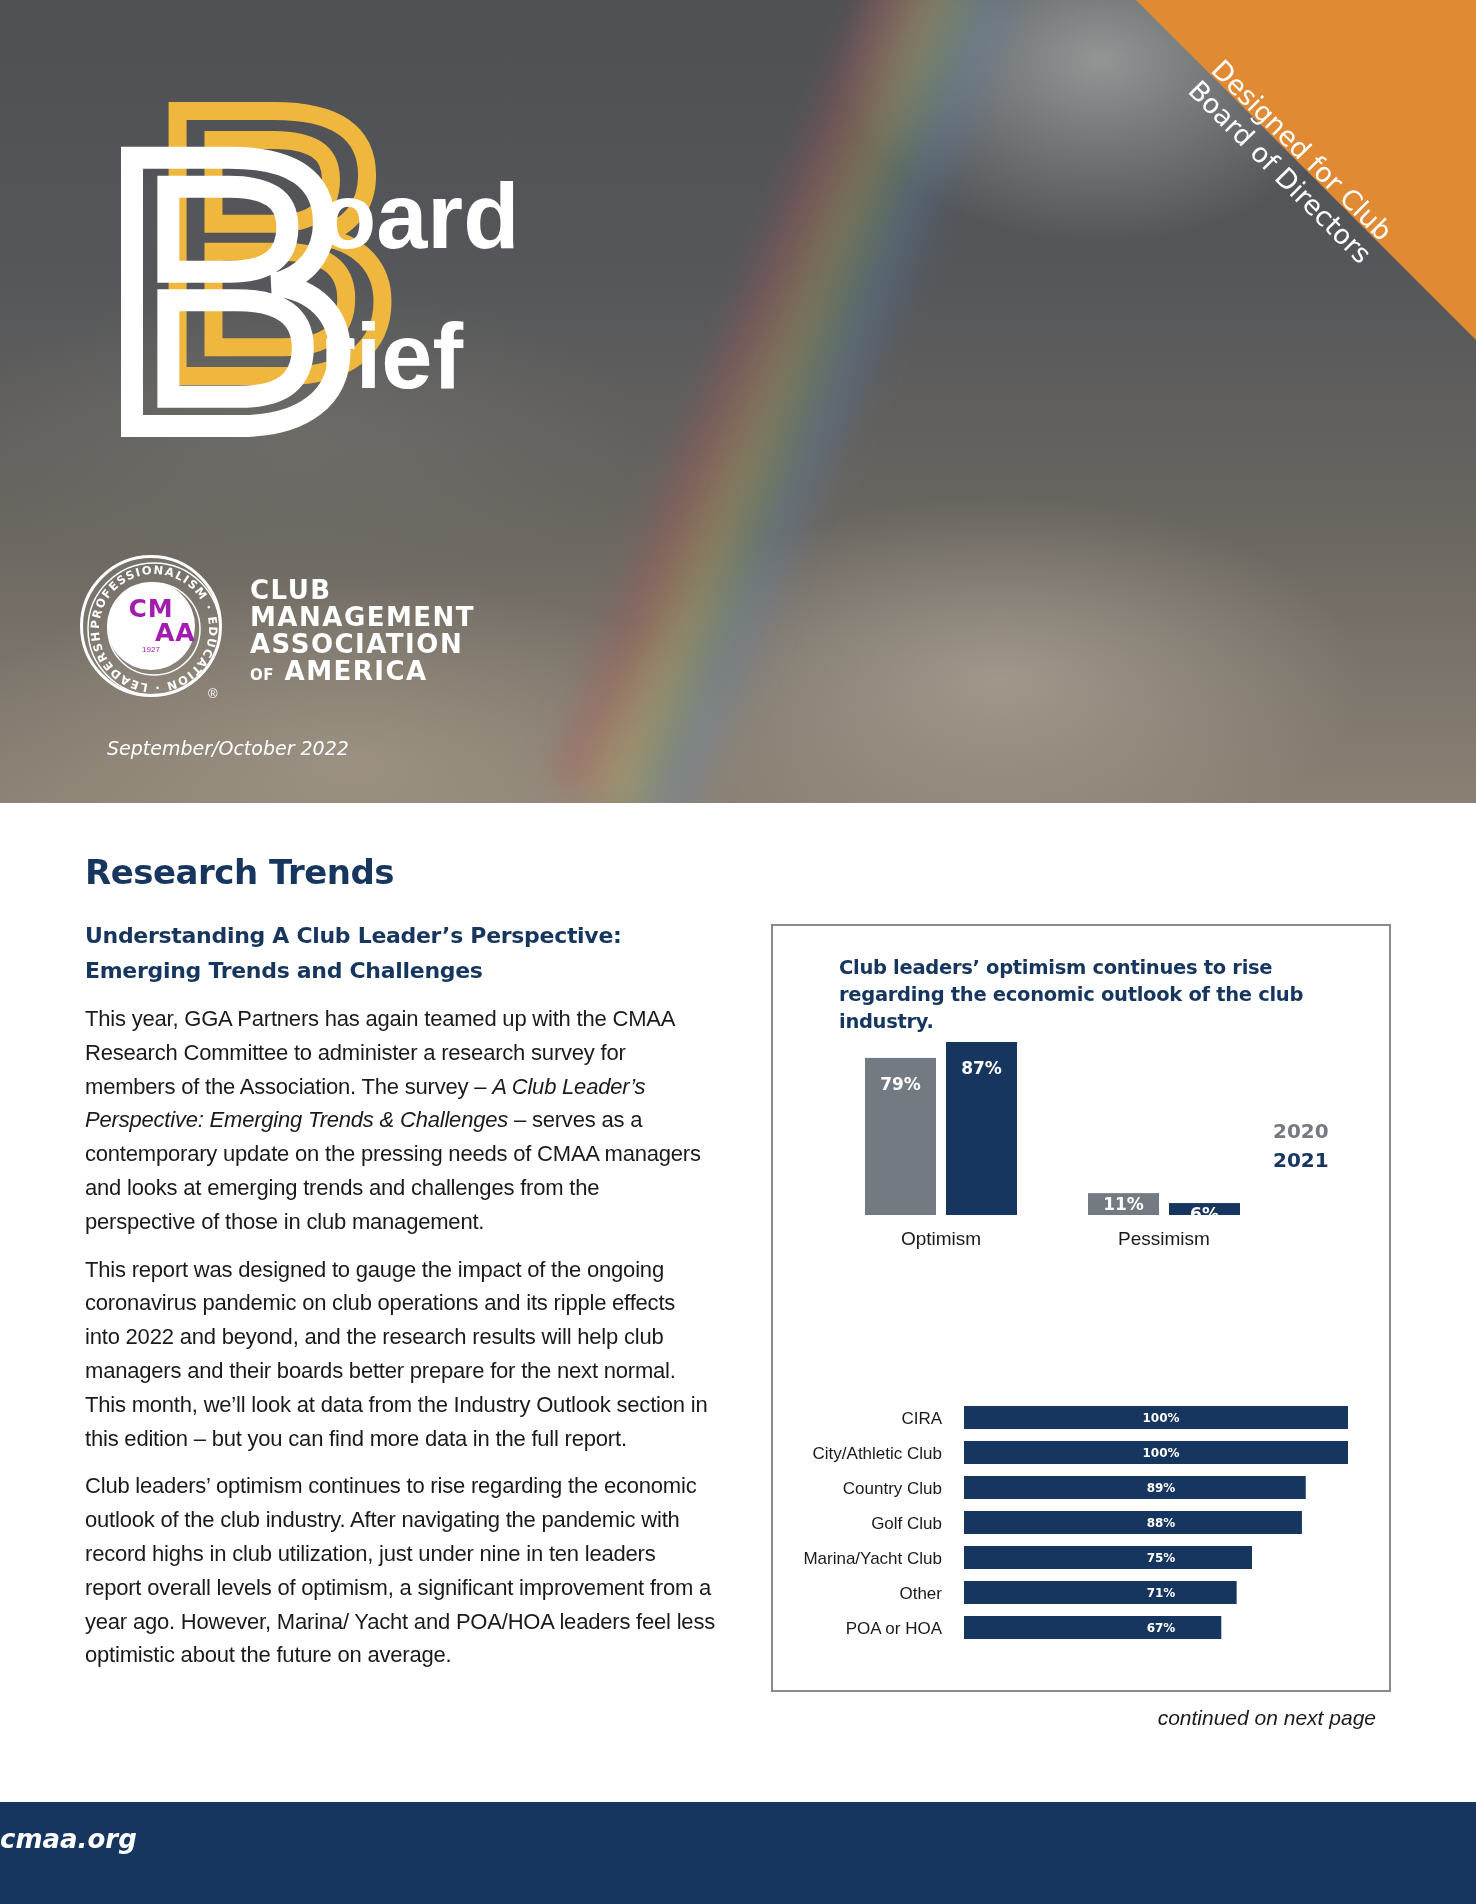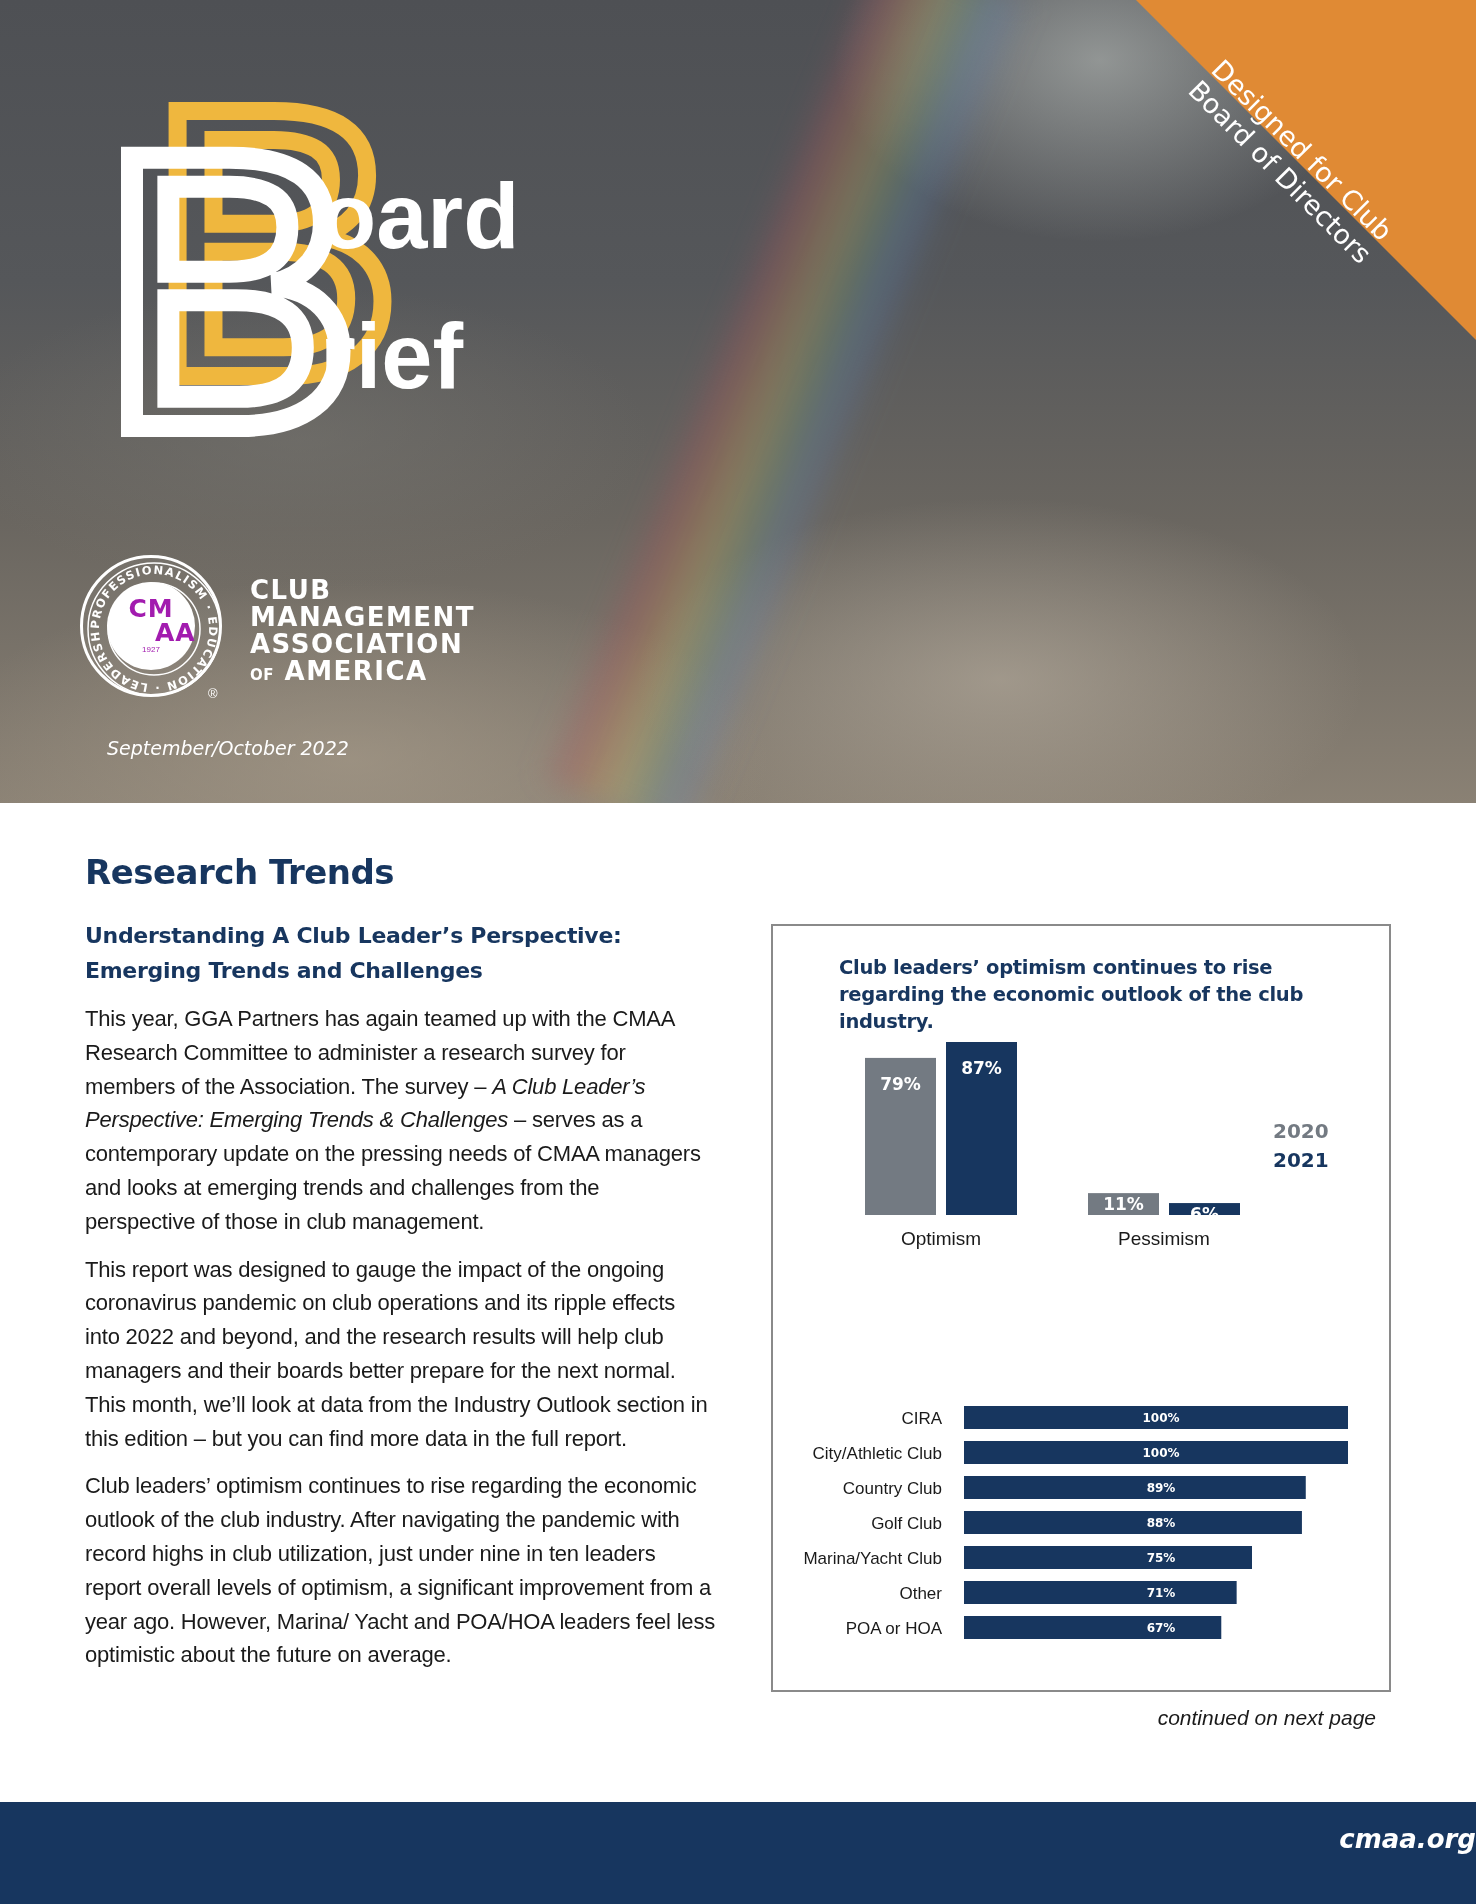--- a/index.html
+++ b/index.html
@@ -112,21 +112,21 @@
   .continued {
     position: absolute; right: 100px; top: 1706px; font-style: italic; font-size: 21px; color: #1a1a1a;
     font-family: "Liberation Sans", sans-serif;
   }
 
   
   .footer {
     position: absolute; left: 0; top: 1802px; width: 1476px; height: 102px; background: #17365f;
   }
   .footer-link {
-    position: absolute; left: 0; top: 22px; width: 1476px; text-align: right; color: #ffffff;
+    position: absolute; left: 0; top: 22px; width: 1476px; text-align: left; color: #ffffff;
     font-weight: 700; font-style: italic; font-size: 26px; font-family: "DejaVu Sans", sans-serif;
     text-decoration: none;
   }
 </style>
 </head>
 <body>
 
 <div class="hero">
   <div class="rainbow"></div>
 

